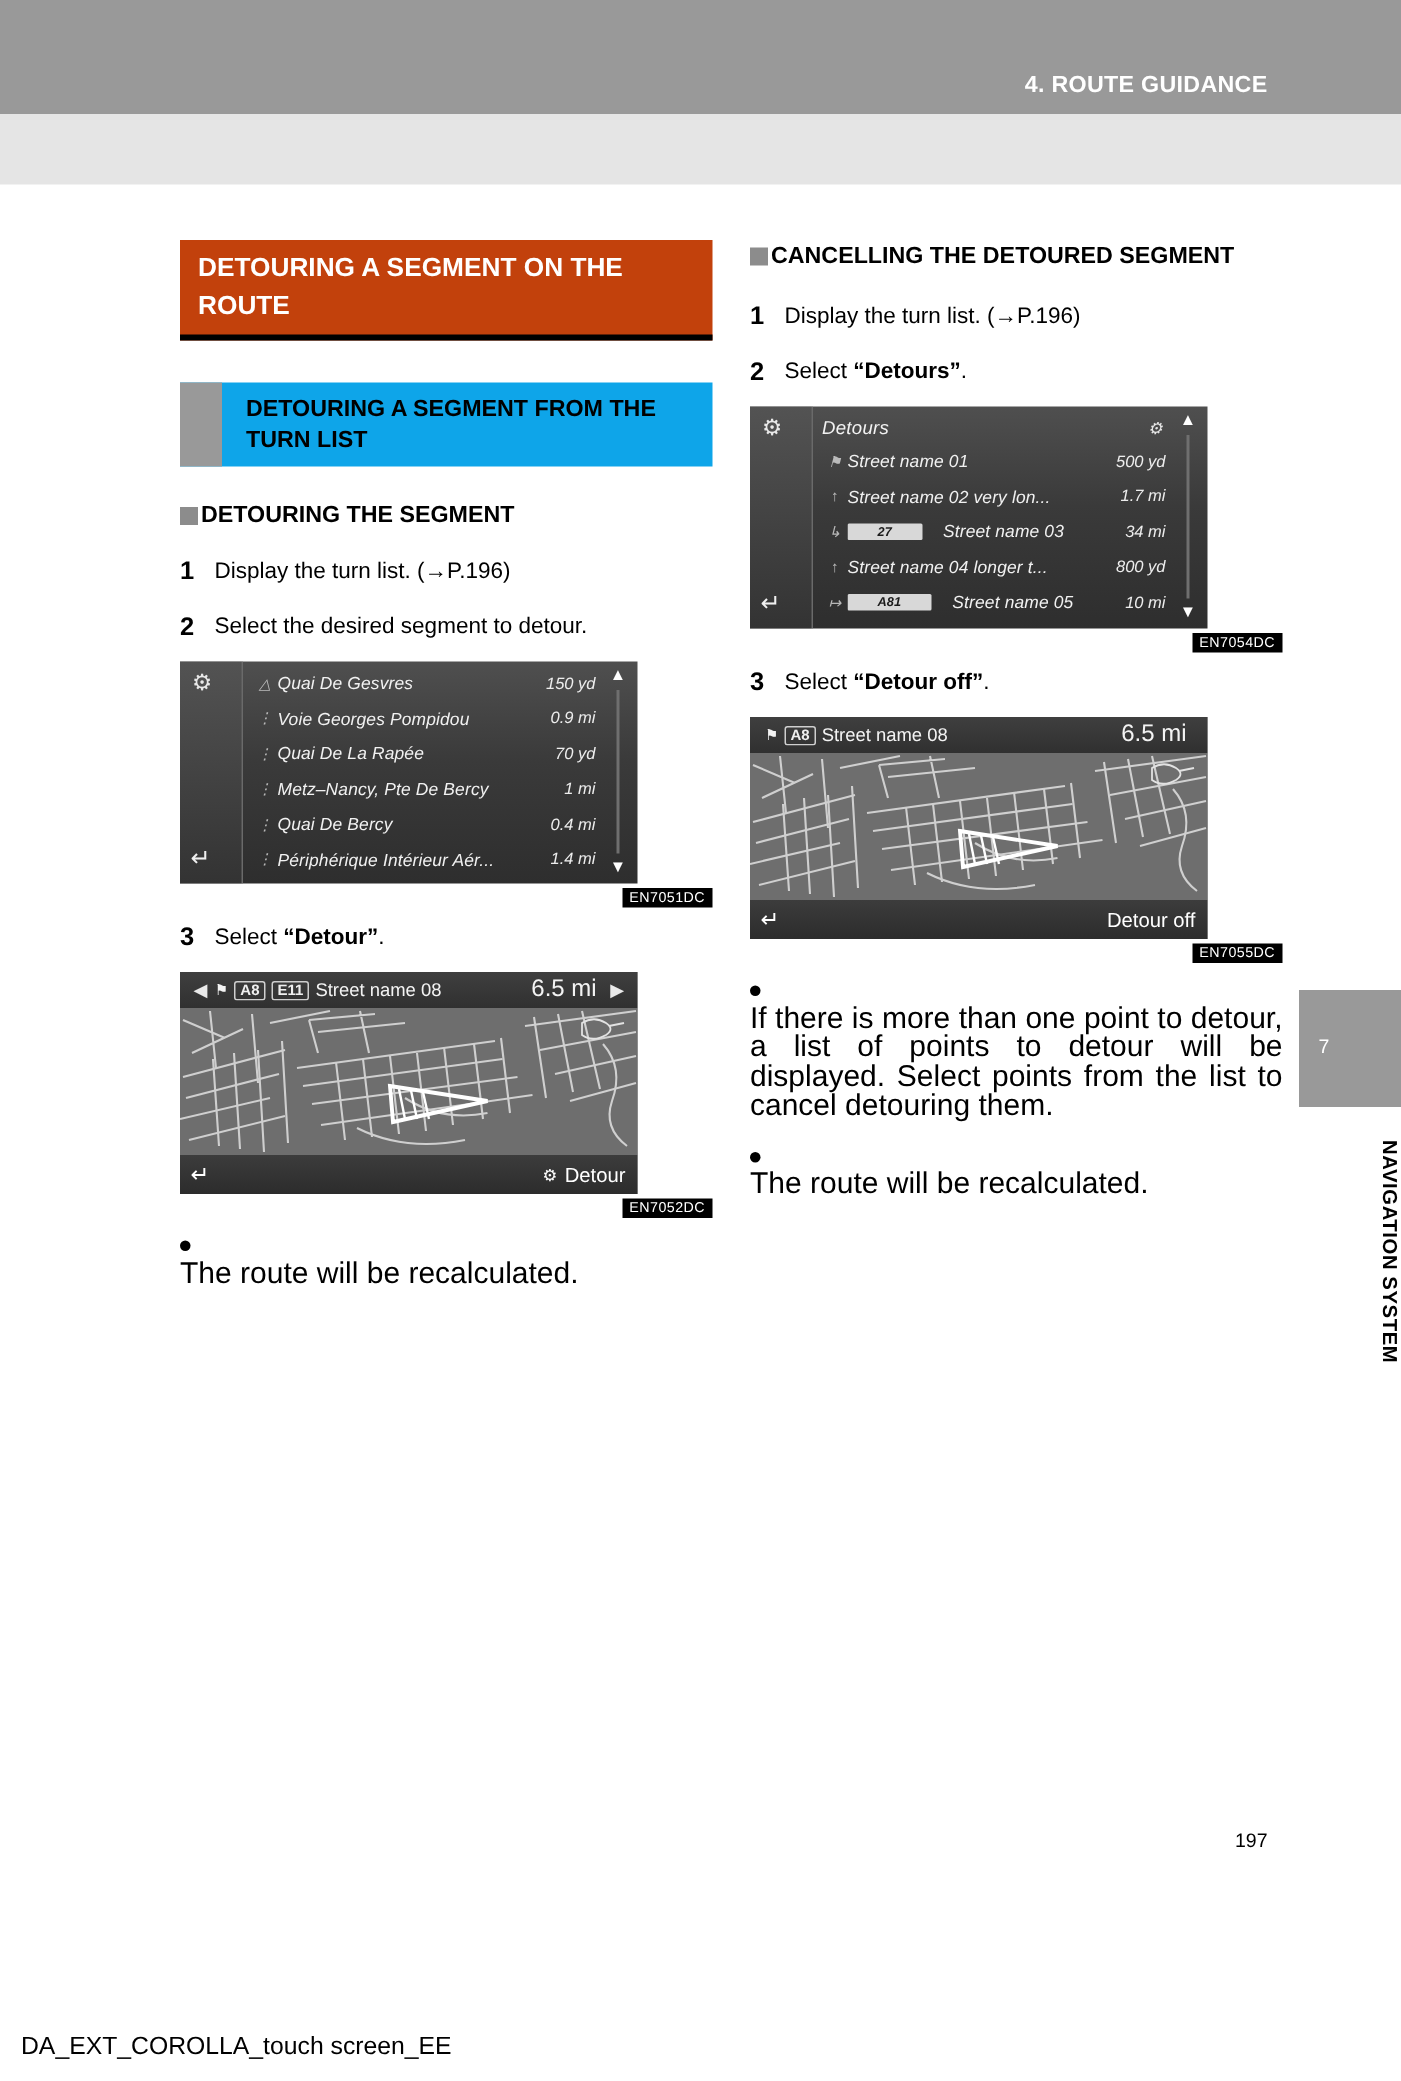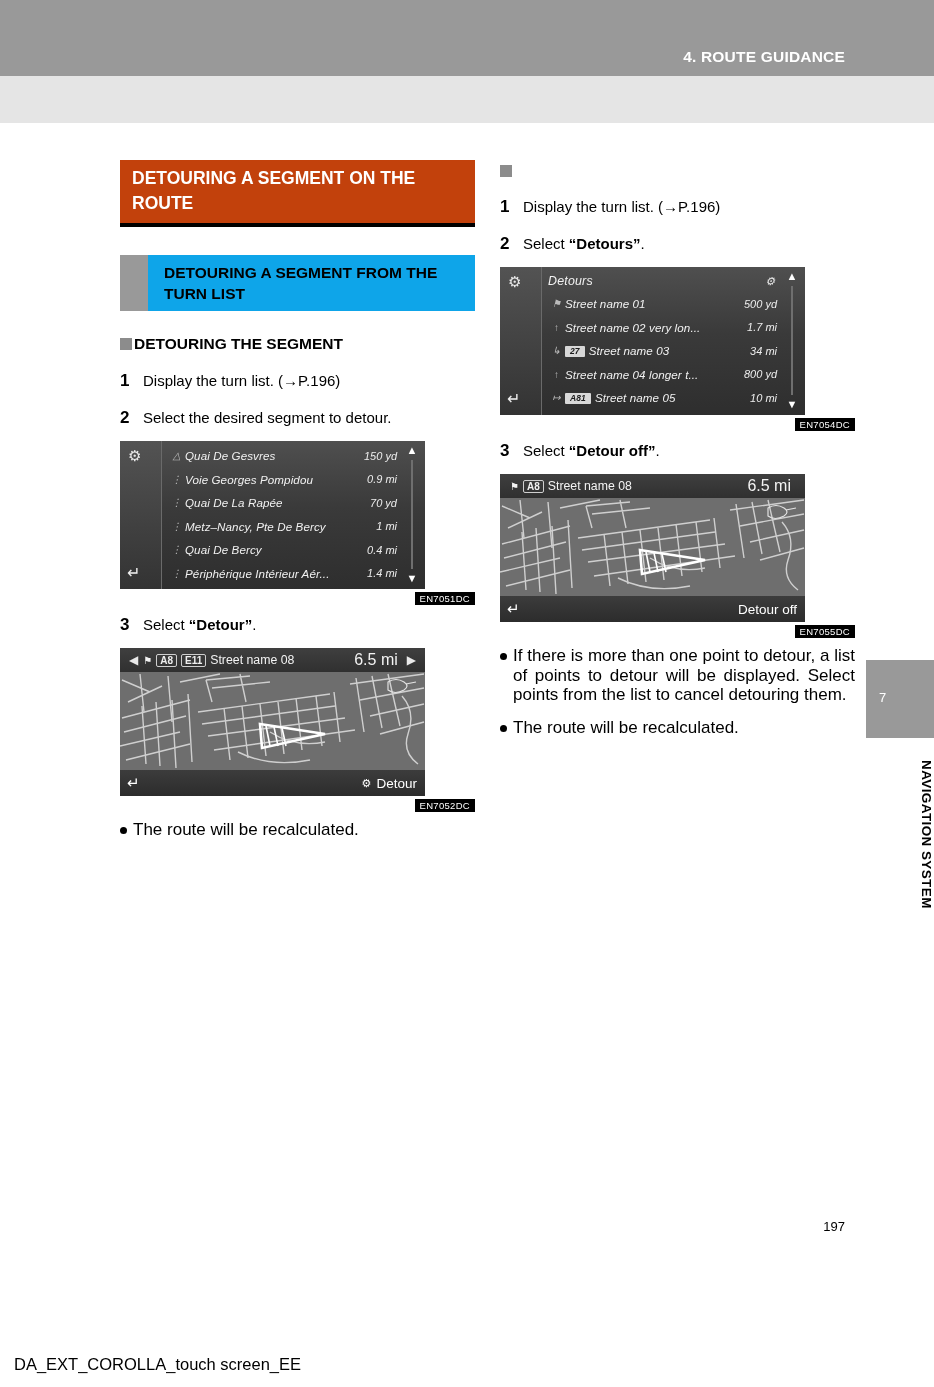--- a/index.html
+++ b/index.html
@@ -60,21 +60,21 @@
   .sq-head .sq-txt { text-align:justify; }
   .sq-head.spread .sq-txt { text-align:justify; }
 
   
   .step { display:flex; margin-top:17px; font-size:15px; line-height:20px; }
   .step .num { font-weight:700; font-size:17px; width:23px; flex:0 0 23px; line-height:20px; }
   .step .body { flex:1; }
   .step b { font-weight:700; }
 
   
-  .bul { display:flex; margin-top:13px; font-size:17px; line-height:19.5px; }
+  .bul { display:flex; margin-top:13px; font-size:20px; line-height:19.5px;flex-direction:column; }
   .bul .dot { flex:0 0 13px; }
   .bul .dot::before {
     content:""; display:inline-block; width:7px; height:7px;
     border-radius:50%; background:#000; vertical-align:1px;
   }
   .bul .btxt { flex:1; text-align:justify; }
   .bul .btxt.lastleft { text-align-last:left; }
 
   
   .shot { position:relative; margin-top:13px; }
@@ -101,21 +101,21 @@
   .scr-list .rows { flex:1; display:flex; flex-direction:column; padding-top:3px;font-style:italic; }
   .lrow {
     display:flex; align-items:center; height:23.5px; padding:0 2px 0 6px;
     color:#f1f1f1; font-size:11.6px; white-space:nowrap;
   }
   .lrow .tico { width:17px; flex:0 0 17px; color:#cfcfcf; font-size:10px; opacity:.85; text-align:center; }
   .lrow .nm { flex:1; overflow:hidden; text-overflow:ellipsis; letter-spacing:.1px; }
   .lrow .ds { width:52px; flex:0 0 52px; text-align:right; font-size:11px; color:#ededed; }
   .lrow .badge {
     display:inline-block; background:#d8d8d8; color:#1c1c1c; font-size:8.5px;
-    padding:0 5px; border-radius:1px; margin-right:4px; line-height:11px;
+    padding:0 20px; border-radius:1px; margin-right:14px; line-height:11px;
     vertical-align:1px; font-weight:700;
   }
   .scr-list .railR {
     width:26px; flex:0 0 26px; position:relative;
     display:flex; flex-direction:column; align-items:center;
     justify-content:space-between; padding:4px 0 5px 0;
   }
   .railR .arw { color:#ffffff; font-size:11px; line-height:1; }
   .railR .bar { width:2px; flex:1; background:#6f6f6f; margin:4px 0; }
 
@@ -308,20 +308,21 @@
     <div class="bul" style="margin-top:24px;">
       <span class="dot"></span>
       <span class="btxt lastleft">The route will be recalculated.</span>
     </div>
   </div>
 
   <div class="col col-right">
 
     <div class="sq-head spread" style="margin-top:0;">
       <span class="sq"></span>
+      <span class="sq-txt">CANCELLING THE DETOURED SEGMENT</span>
     </div>
 
     <div class="step" style="margin-top:20px;">
       <div class="num">1</div>
       <div class="body">Display the turn list. (→P.196)</div>
     </div>
 
     <div class="step">
       <div class="num">2</div>
       <div class="body"><span>Select </span><b>“Detours”</b><span>.</span></div>

